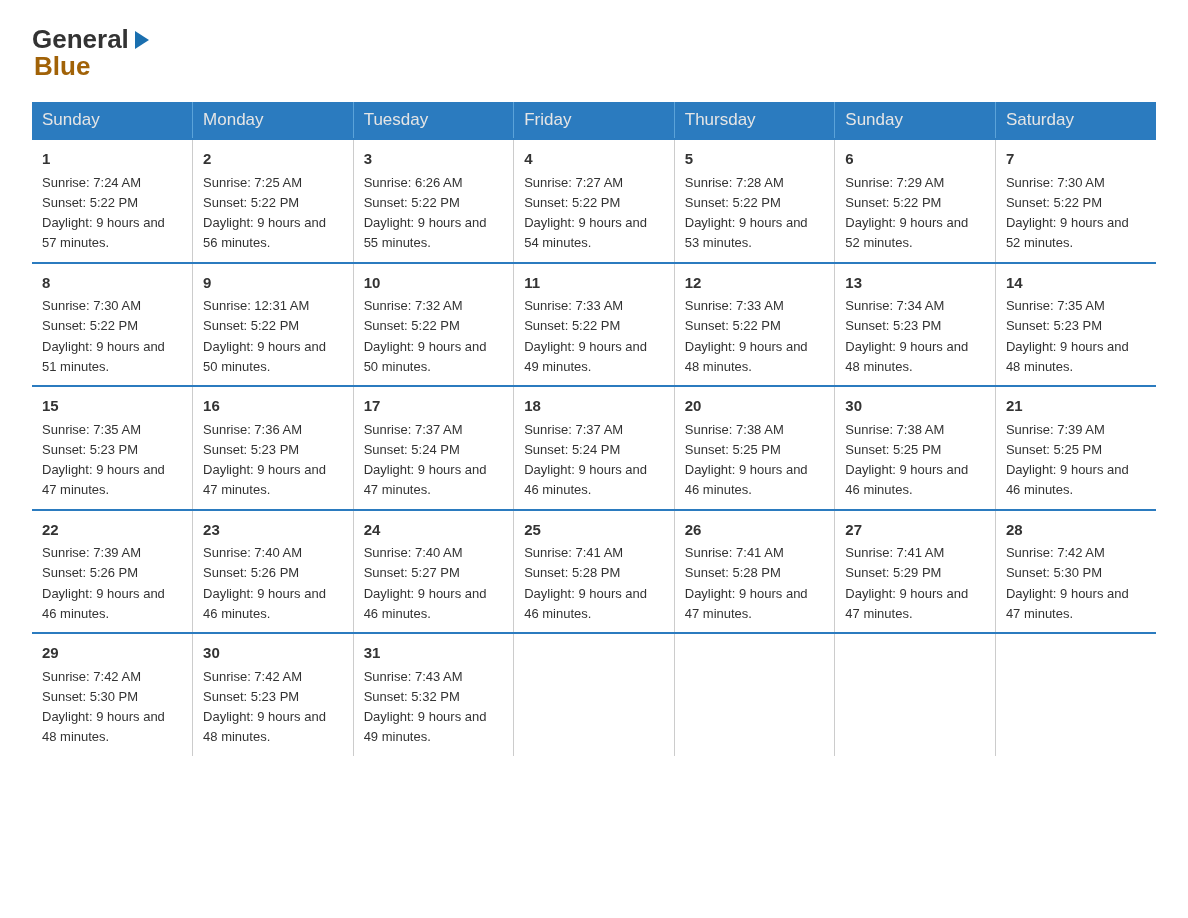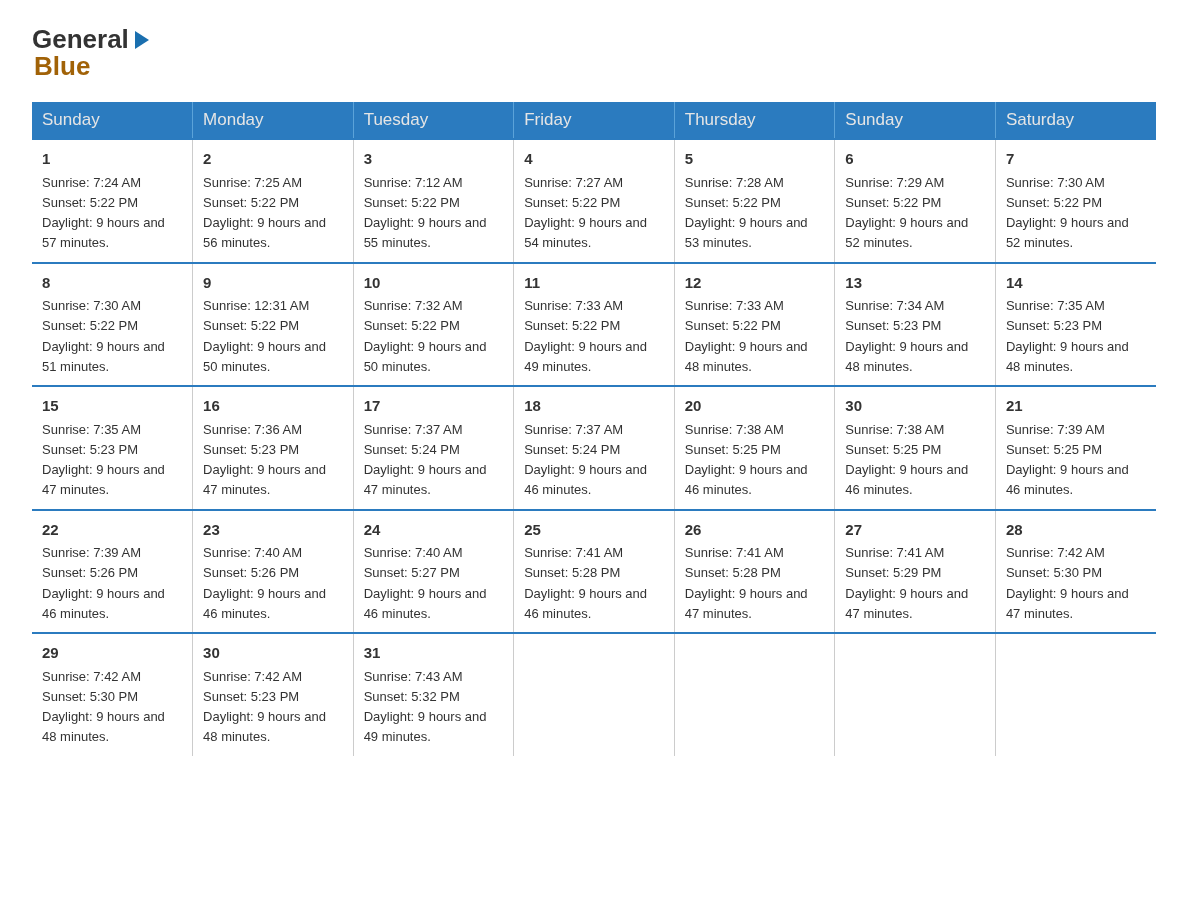--- a/index.html
+++ b/index.html
@@ -113,21 +113,21 @@
         <span class="cell-info">Daylight: 9 hours and 57 minutes.</span>
       </td>
         <td>
         <span class="day-num">2</span>
         <span class="cell-info">Sunrise: 7:25 AM</span><br>
         <span class="cell-info">Sunset: 5:22 PM</span><br>
         <span class="cell-info">Daylight: 9 hours and 56 minutes.</span>
       </td>
         <td>
         <span class="day-num">3</span>
-        <span class="cell-info">Sunrise: 7:12 AM</span><br>
+        <span class="cell-info">Sunrise: 6:26 AM</span><br>
         <span class="cell-info">Sunset: 5:22 PM</span><br>
         <span class="cell-info">Daylight: 9 hours and 55 minutes.</span>
       </td>
         <td>
         <span class="day-num">4</span>
         <span class="cell-info">Sunrise: 7:27 AM</span><br>
         <span class="cell-info">Sunset: 5:22 PM</span><br>
         <span class="cell-info">Daylight: 9 hours and 54 minutes.</span>
       </td>
         <td>

